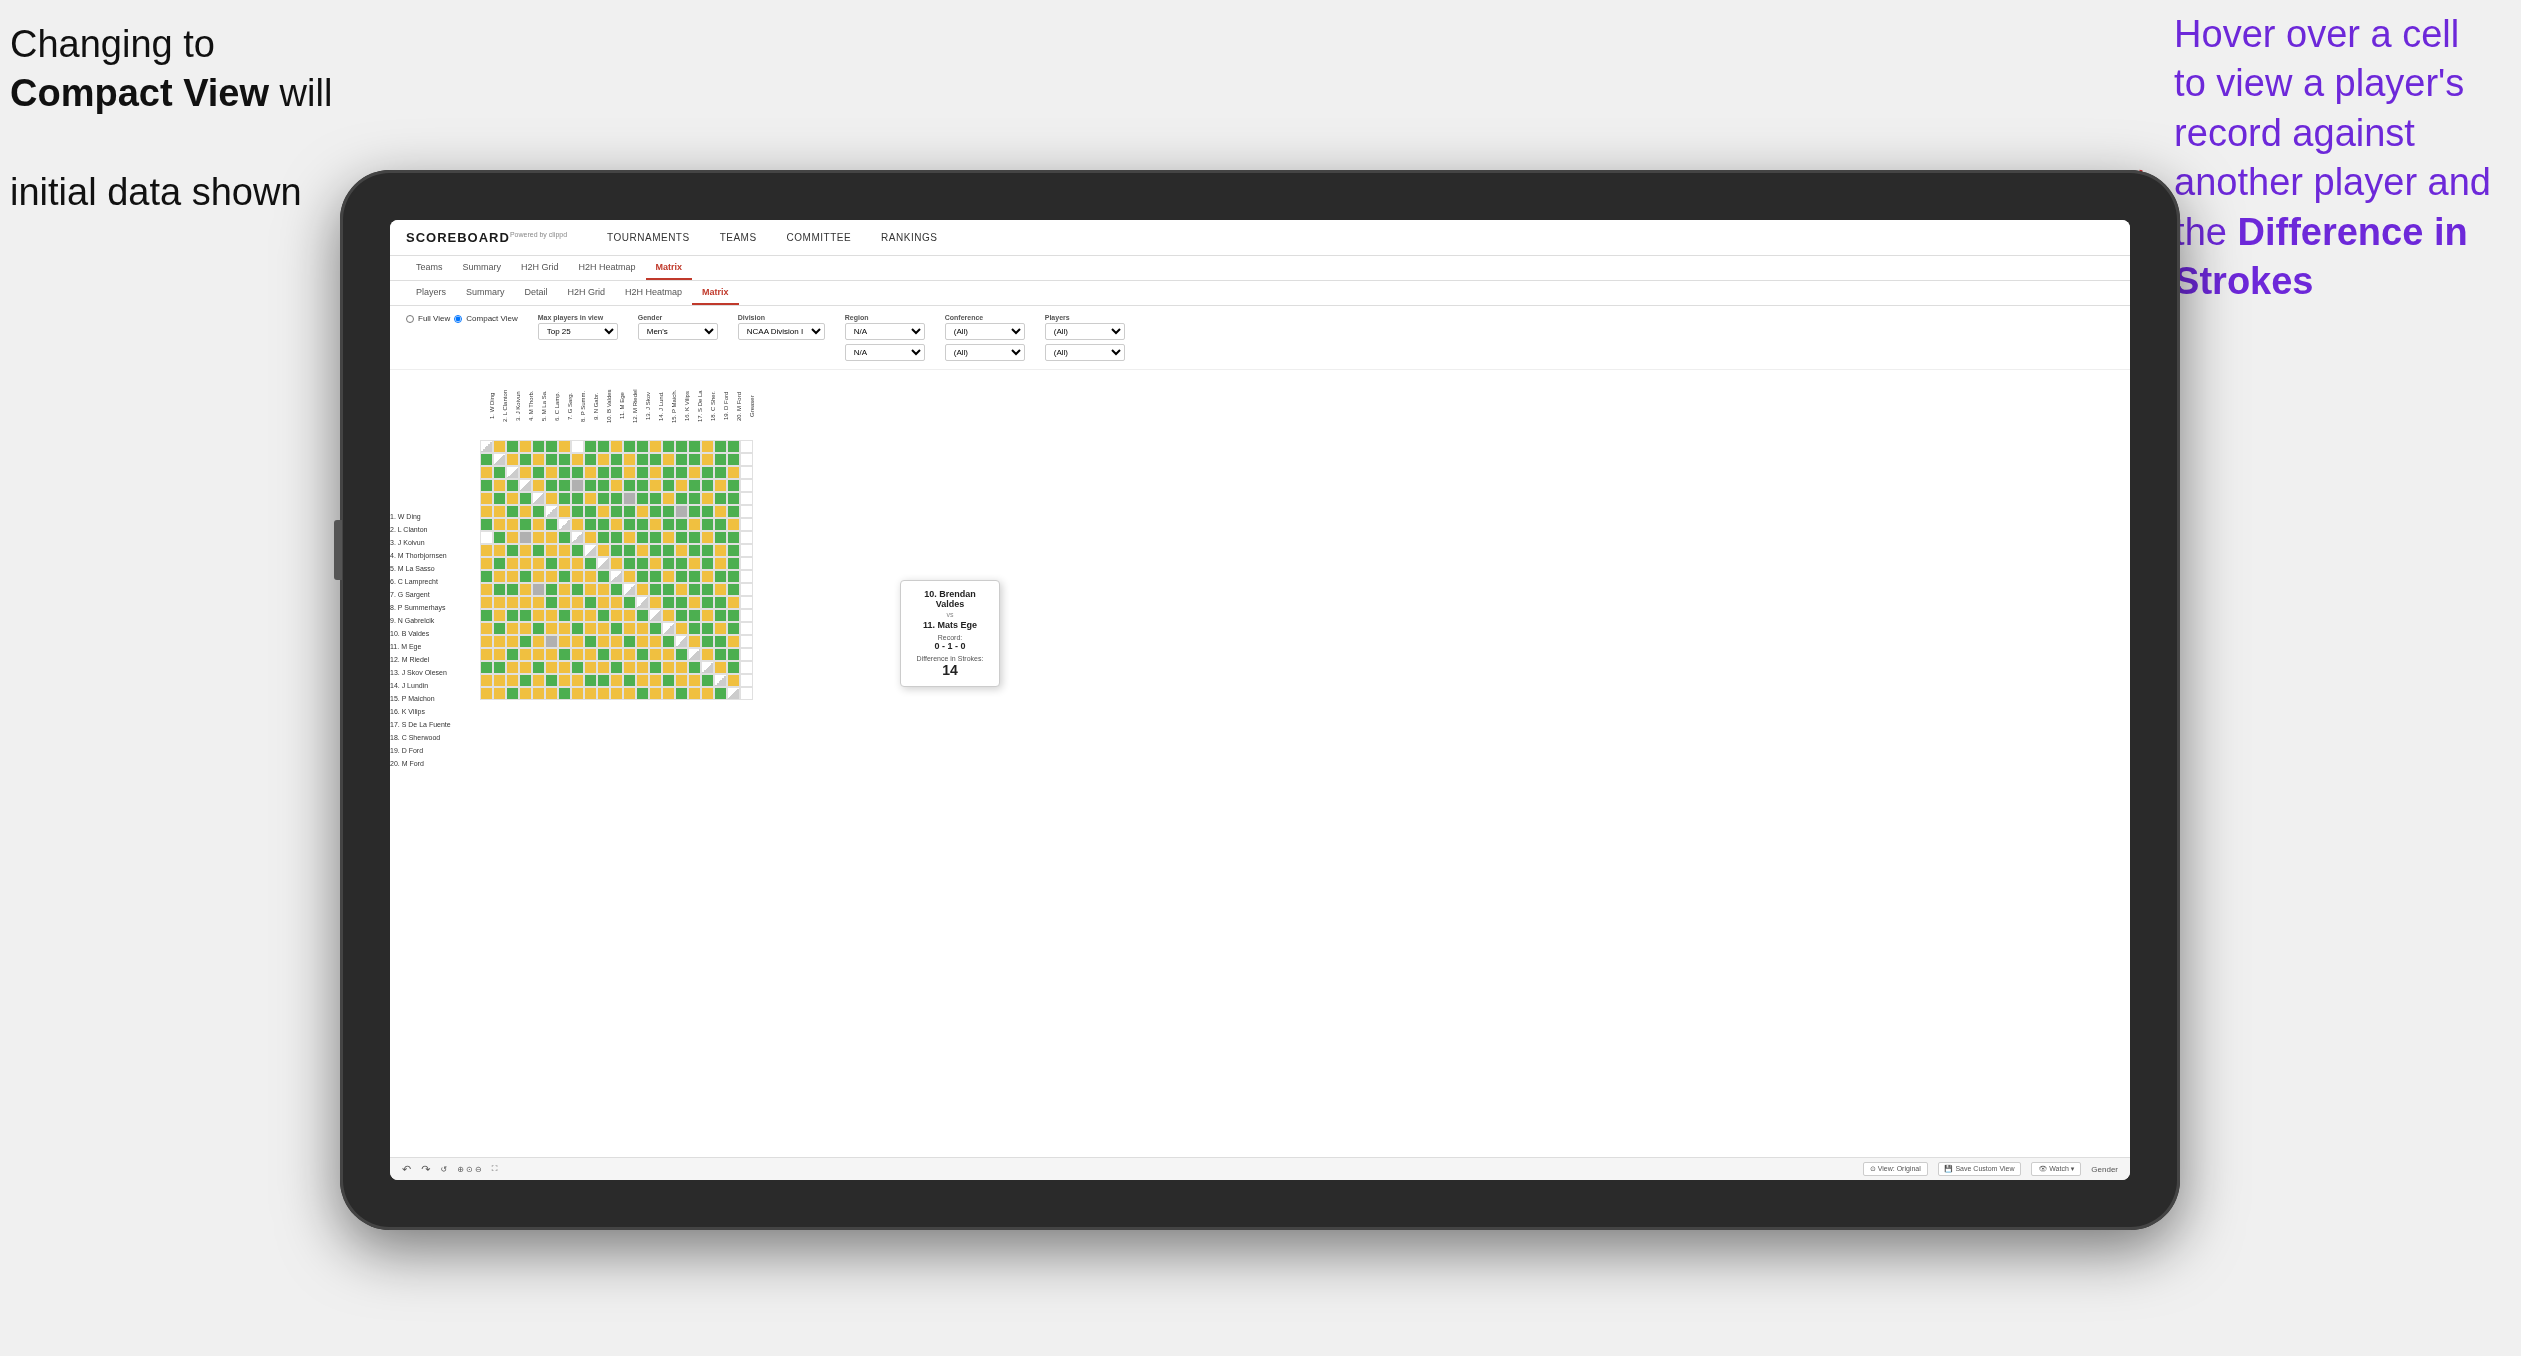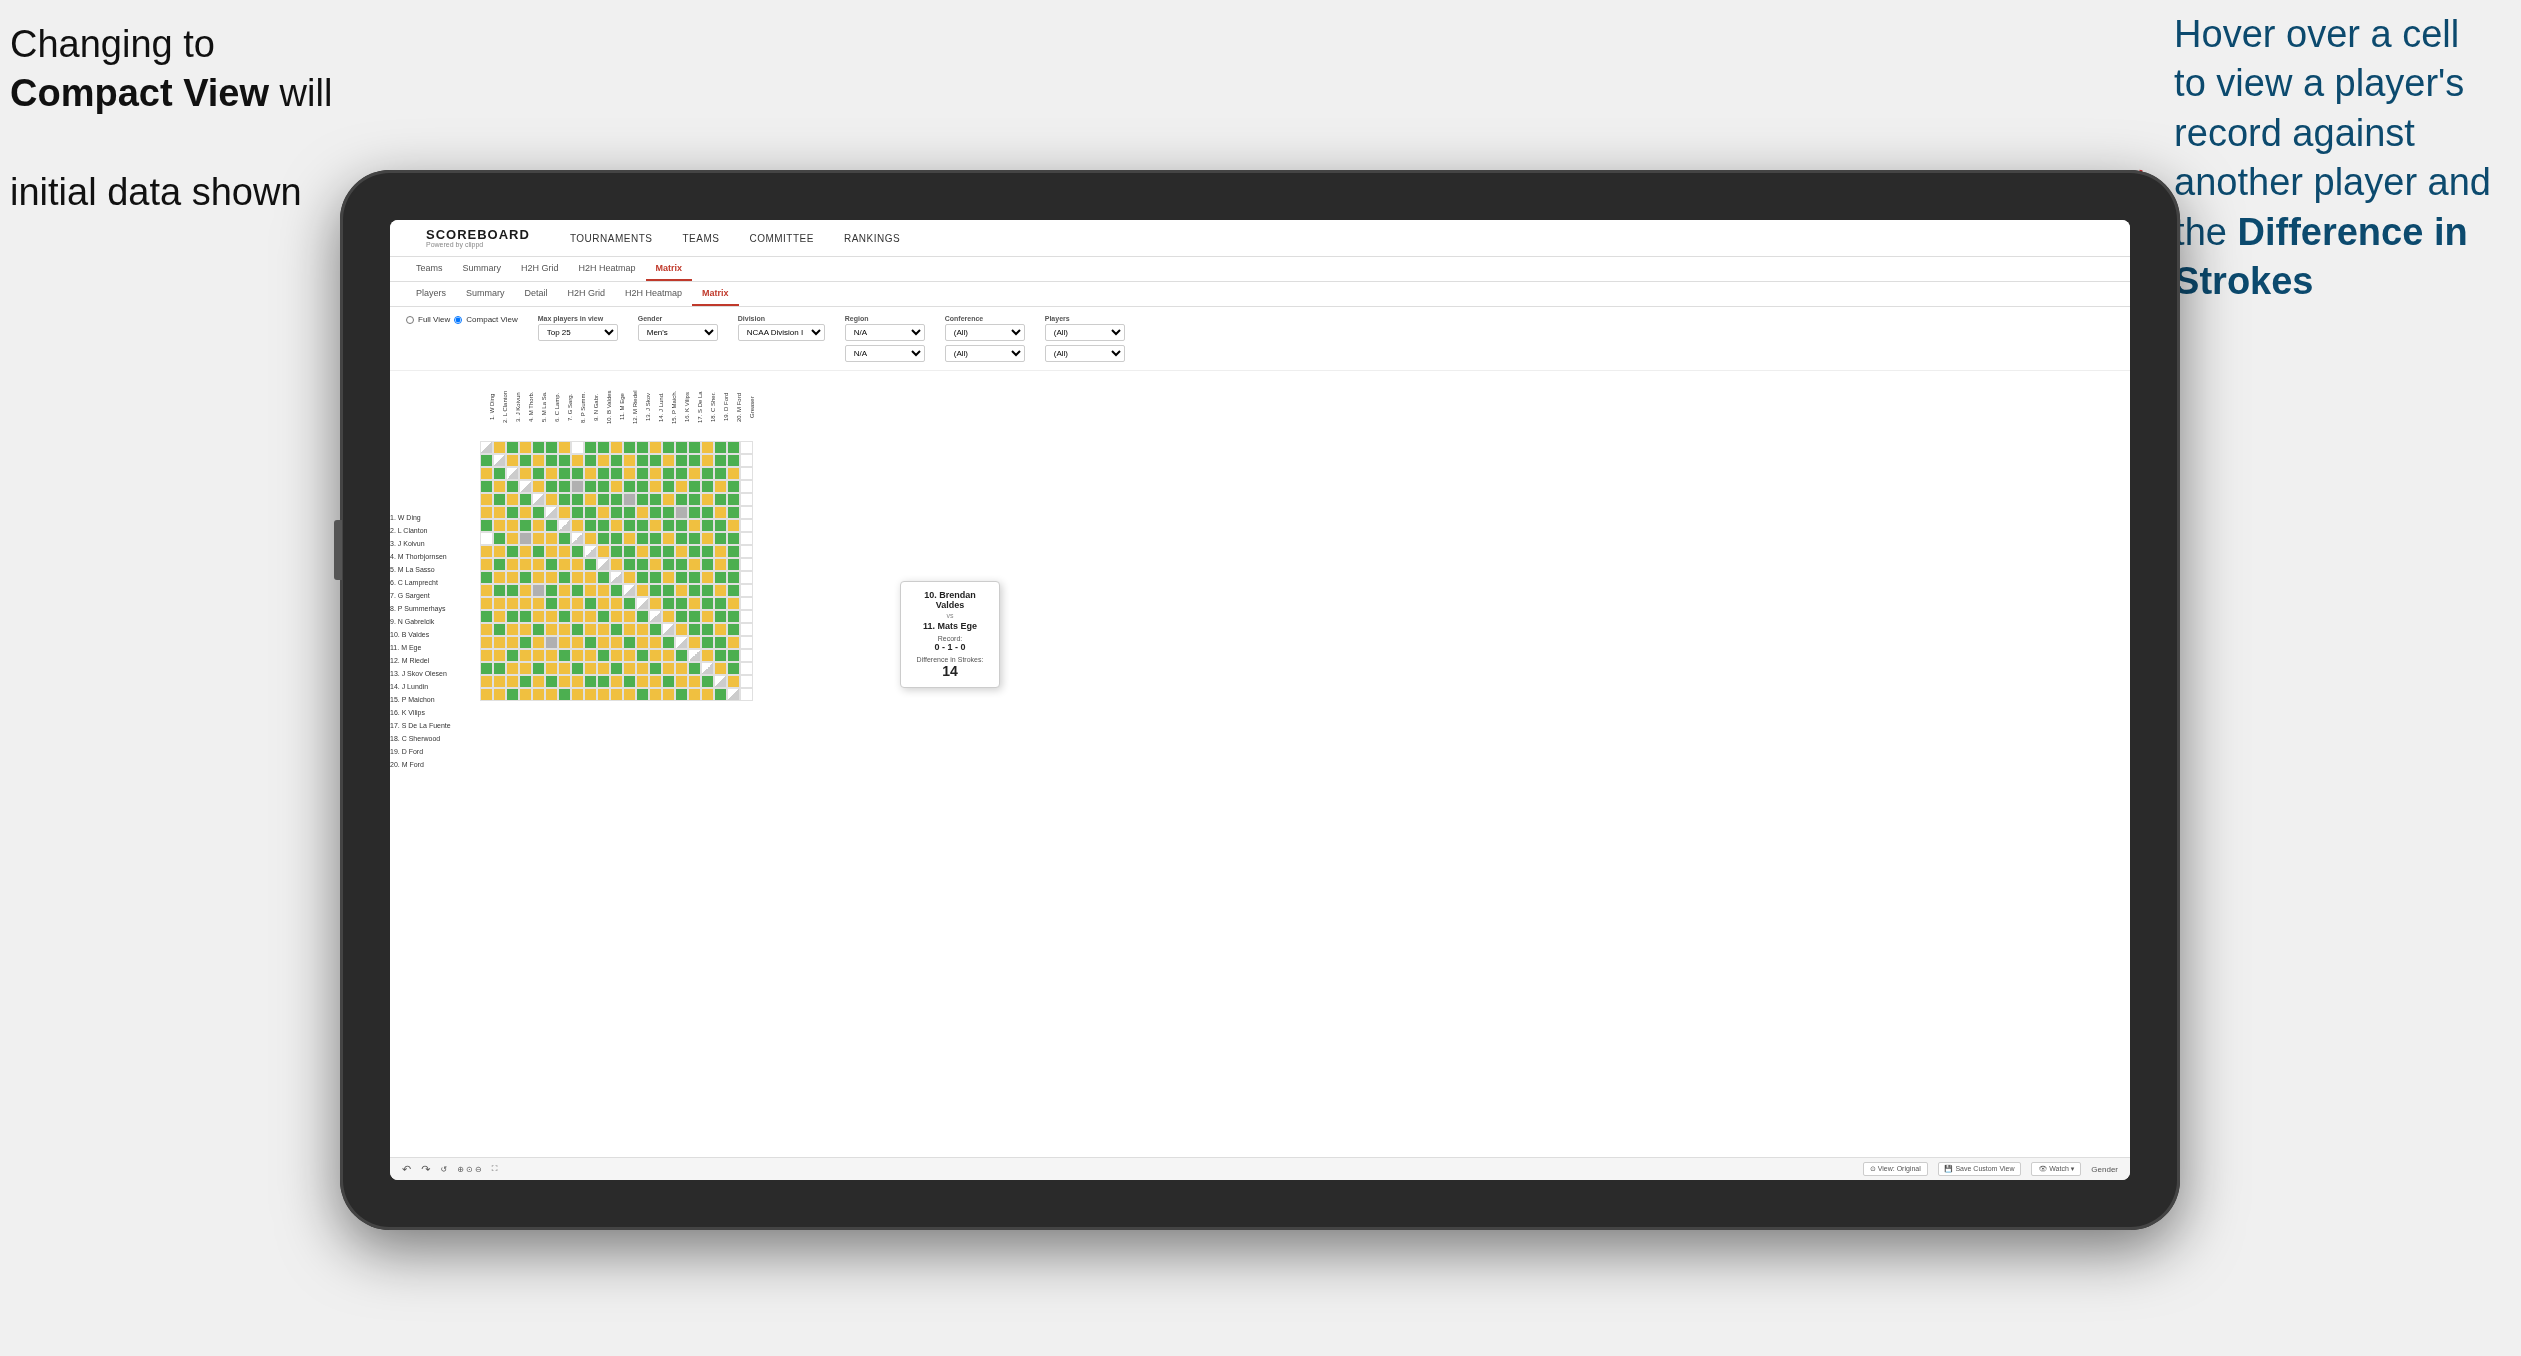--- a/index.html
+++ b/index.html
@@ -26,21 +26,21 @@
       font-weight: 900;
     }
 
     
     .annotation-right {
       position: absolute;
       top: 10px;
       right: 30px;
       font-size: 38px;
       line-height: 1.3;
-      color: #0c4a6e;
+      color: #6d28d9;
       max-width: 490px;
       text-align: left;
     }
     .annotation-right strong {
       font-weight: 900;
     }
 
     
     .arrow-left {
       position: absolute;
@@ -103,24 +103,23 @@
       padding: 8px 16px;
       display: flex;
       align-items: center;
       border-bottom: 1px solid #ddd;
       gap: 30px;
       flex-shrink: 0;
     }
 
     .logo-area {
       display: flex;
-      flex-direction: column;
+      flex-direction: row;
       line-height: 1;
       margin-right: 10px;
-      margin-left: 20px;
     }
     .logo-scoreboard {
       font-size: 13px;
       font-weight: 900;
       color: #1a1a1a;
       letter-spacing: 1px;
     }
     .logo-sub {
       font-size: 7px;
       color: #888;

